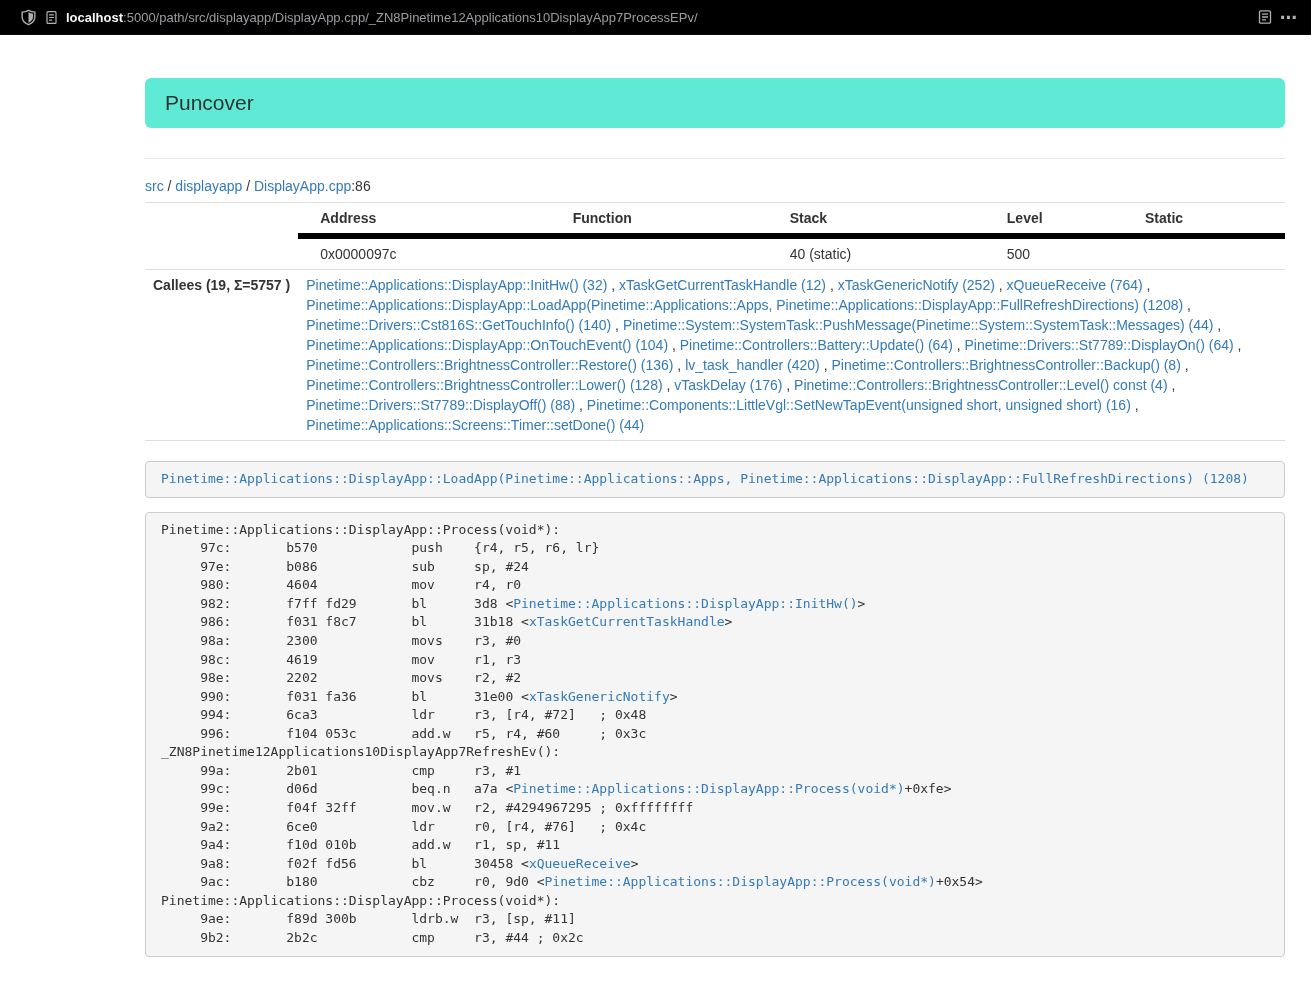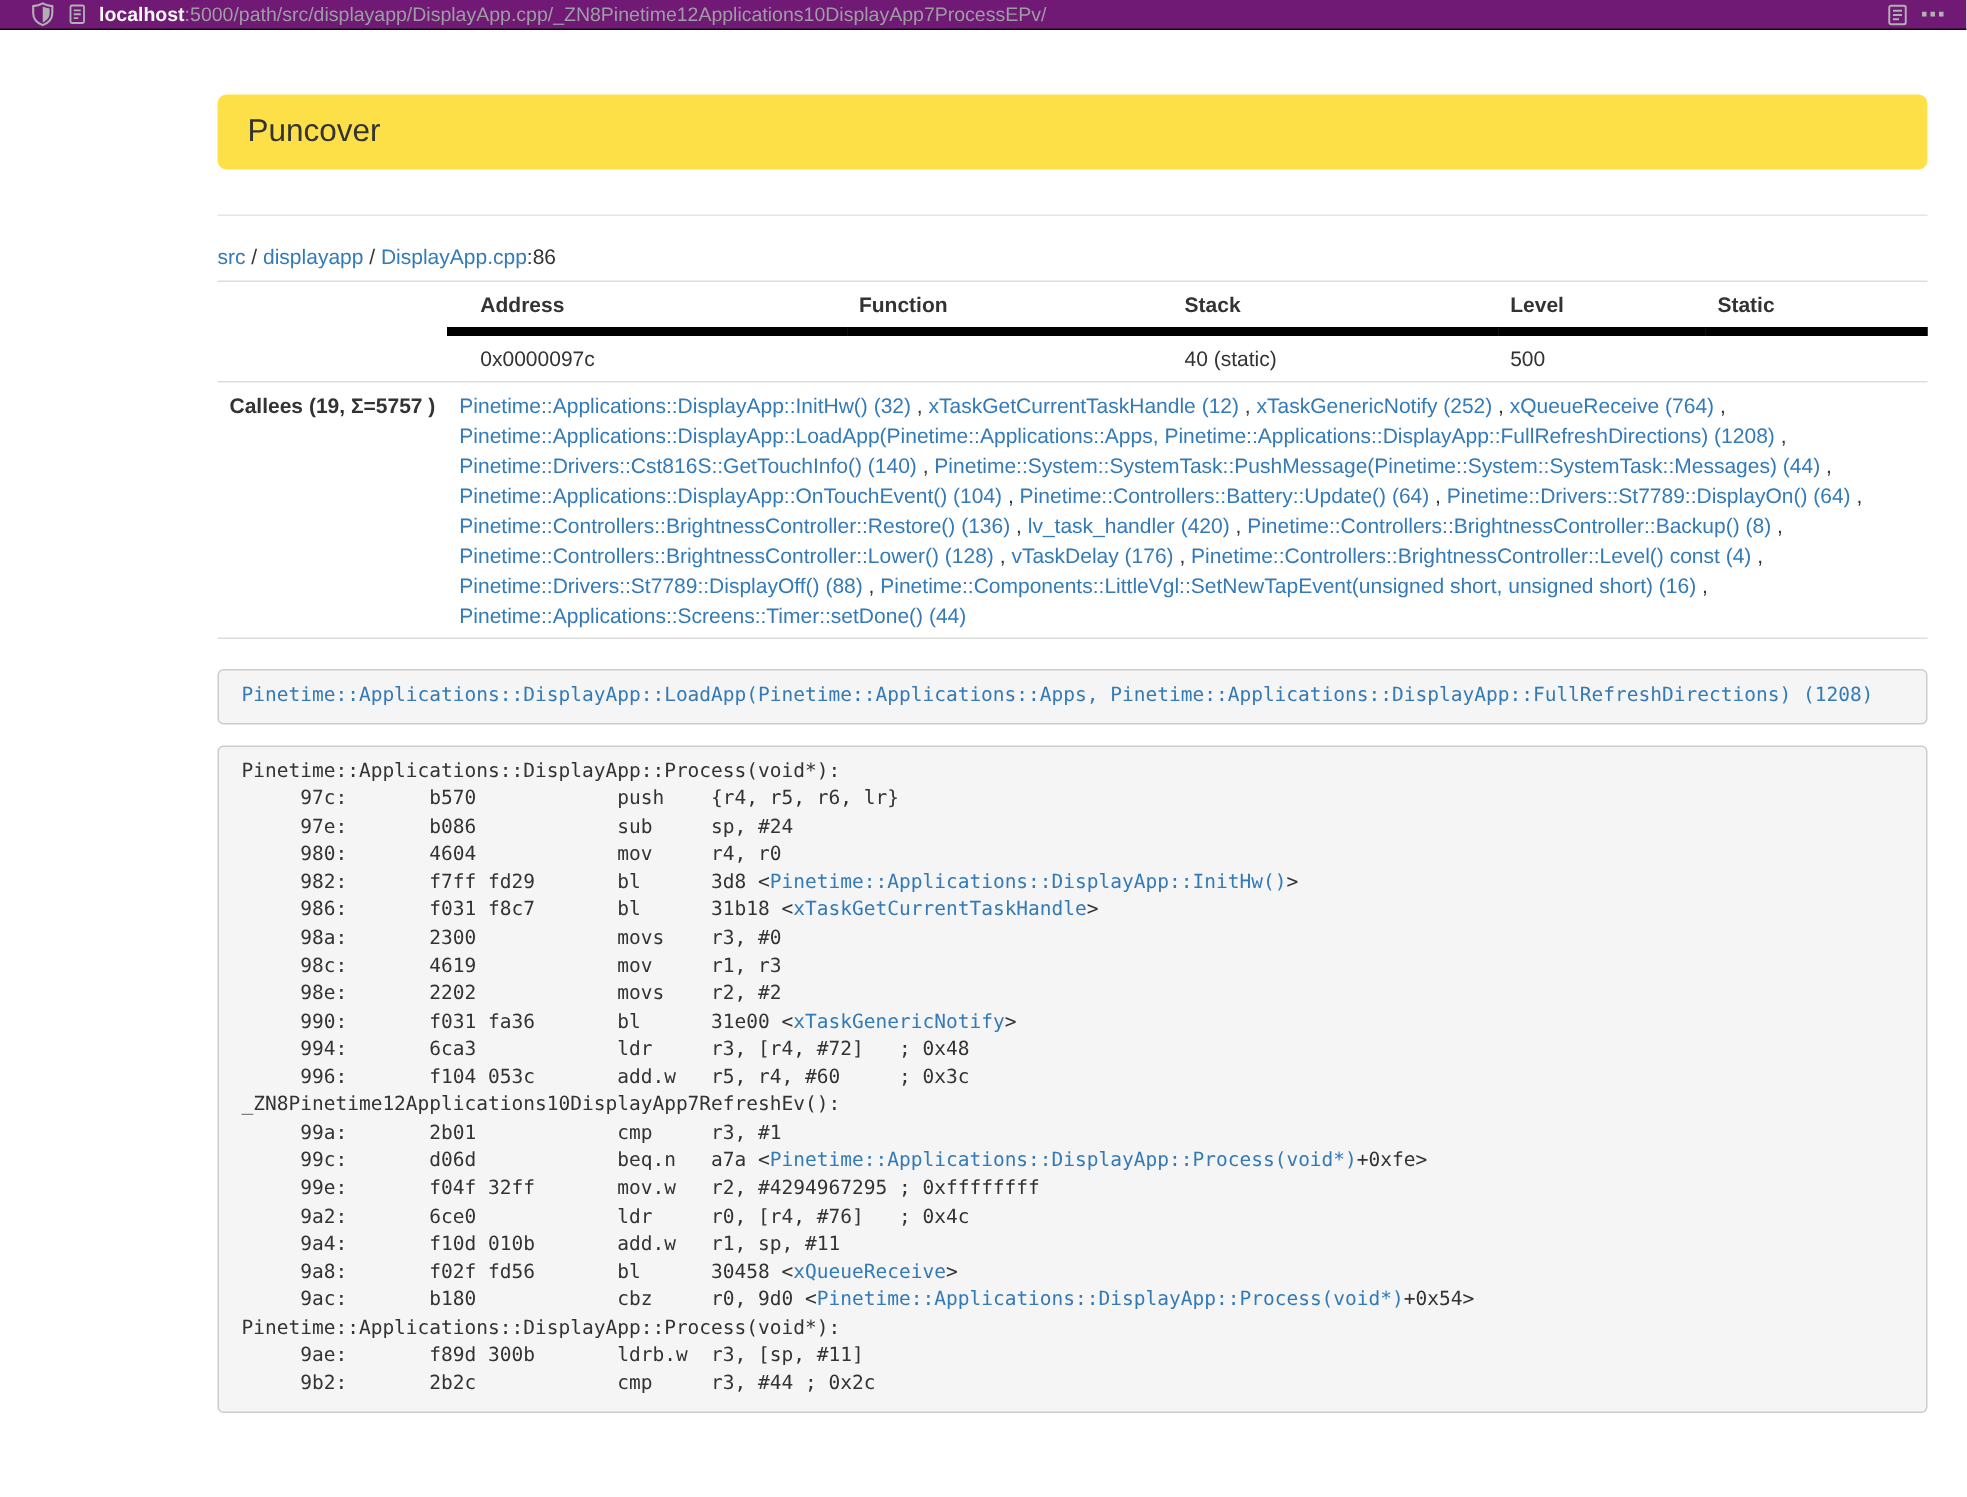--- a/index.html
+++ b/index.html
@@ -6,34 +6,34 @@
   html, body { margin: 0; padding: 0; }
   body {
     width: 1311px; height: 998px; overflow: hidden;
     background: #fff;
     font-family: "Liberation Sans", "DejaVu Sans", sans-serif;
     font-size: 14px; color: #333;
   }
 
   
   .chrome {
-    height: 20px; background: #701a75;
+    height: 35px; background: #000000;
     display: flex; align-items: center;
     padding: 0 14px 0 20px; gap: 7px;
     border-bottom: 1px solid #0c0c0d;
   }
   .chrome-icon { display: inline-flex; align-items: center; }
   .url { font-size: 13px; color: #9d9da3; white-space: nowrap; }
   .url .host { color: #f9f9fa; font-weight: bold; }
   .spacer { flex: 1; }
   .dots { color: #b1b1b3; font-size: 17px; line-height: 1; font-weight: bold; }
 
   
   .page { margin-left: 145px; width: 1140px; }
-  .jumbotron { margin-top: 43px; background: #fde047; border-radius: 6px; padding: 14px 20px; }
+  .jumbotron { margin-top: 43px; background: #5eead4; border-radius: 6px; padding: 14px 20px; }
   .jumbotron .title { font-size: 21px; color: #333; line-height: 22px; }
   hr { border: 0; border-top: 1px solid #e5e5e5; margin: 30px 0 19px; }
 
   a { color: #337ab7; text-decoration: none; cursor: pointer; }
 
   .breadcrumb { margin: 0 0 8px; }
   .breadcrumb .sep, .breadcrumb .line-no { color: #333; }
 
   
   table.main { width: 100%; border-collapse: collapse; border-bottom: 1px solid #ddd; }

